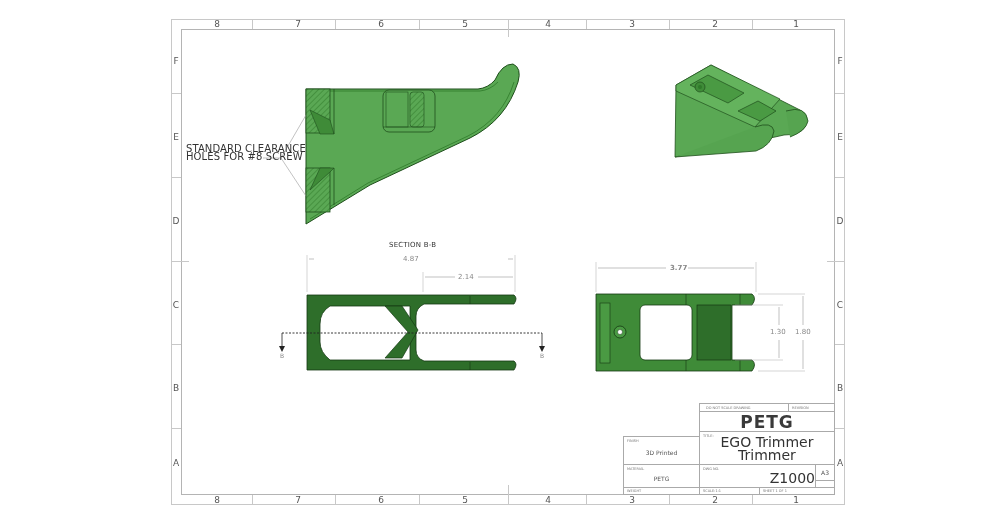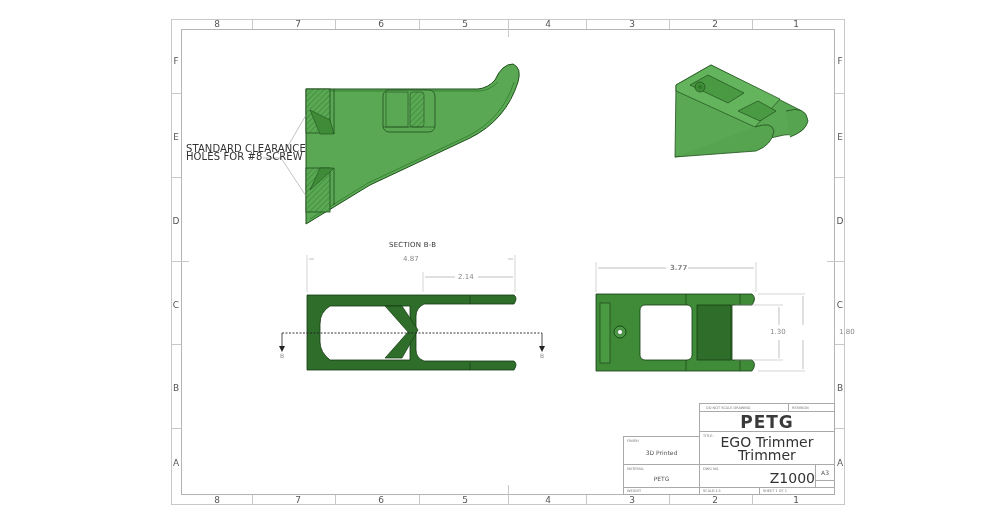--- a/index.html
+++ b/index.html
@@ -193,21 +193,21 @@
     <line x1="758" y1="371" x2="805" y2="371" stroke="#aaa" stroke-width="0.5"></line>
     <line x1="735" y1="305" x2="783" y2="305" stroke="#aaa" stroke-width="0.5"></line>
     <line x1="735" y1="360" x2="783" y2="360" stroke="#aaa" stroke-width="0.5"></line>
     <line x1="779" y1="307" x2="779" y2="325" stroke="#999" stroke-width="0.6"></line>
     <line x1="779" y1="340" x2="779" y2="358" stroke="#999" stroke-width="0.6"></line>
     <line x1="803" y1="296" x2="803" y2="325" stroke="#999" stroke-width="0.6"></line>
     <line x1="803" y1="340" x2="803" y2="369" stroke="#999" stroke-width="0.6"></line>
   </svg>
   <div class="abs dimtxt" style="left:670px;top:264px;font-weight:bold;">3.77</div>
   <div class="abs dimtxt" style="left:770px;top:328px;">1.30</div>
-  <div class="abs dimtxt" style="left:795px;top:328px;margin-left:44px;">1.80</div>
+  <div class="abs dimtxt" style="left:795px;top:328px;">1.80</div>
 </div>
 
 <div>
 
   <div class="abs tb" style="left:699px;top:403px;width:90px;height:9px;">
     <div class="tb-lbl" style="left:6px;top:2px;">DO NOT SCALE DRAWING</div>
   </div>
   <div class="abs tb" style="left:788px;top:403px;width:47px;height:9px;">
     <div class="tb-lbl">REVISION</div>
   </div>

